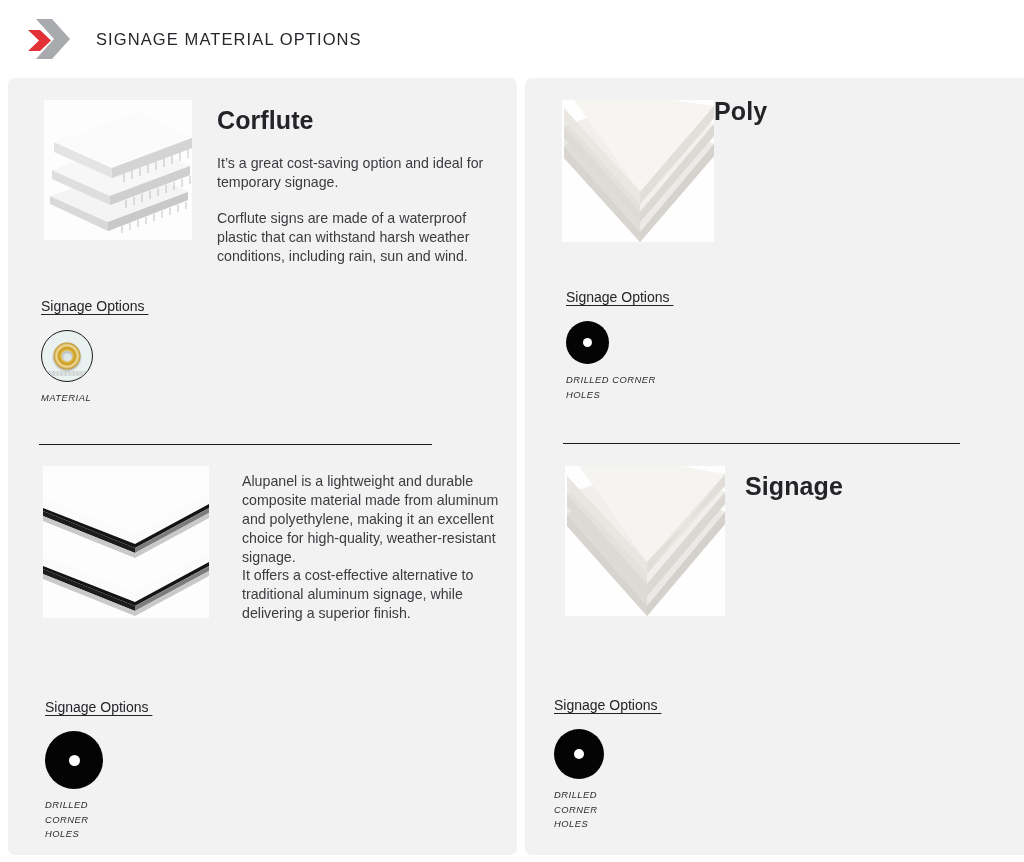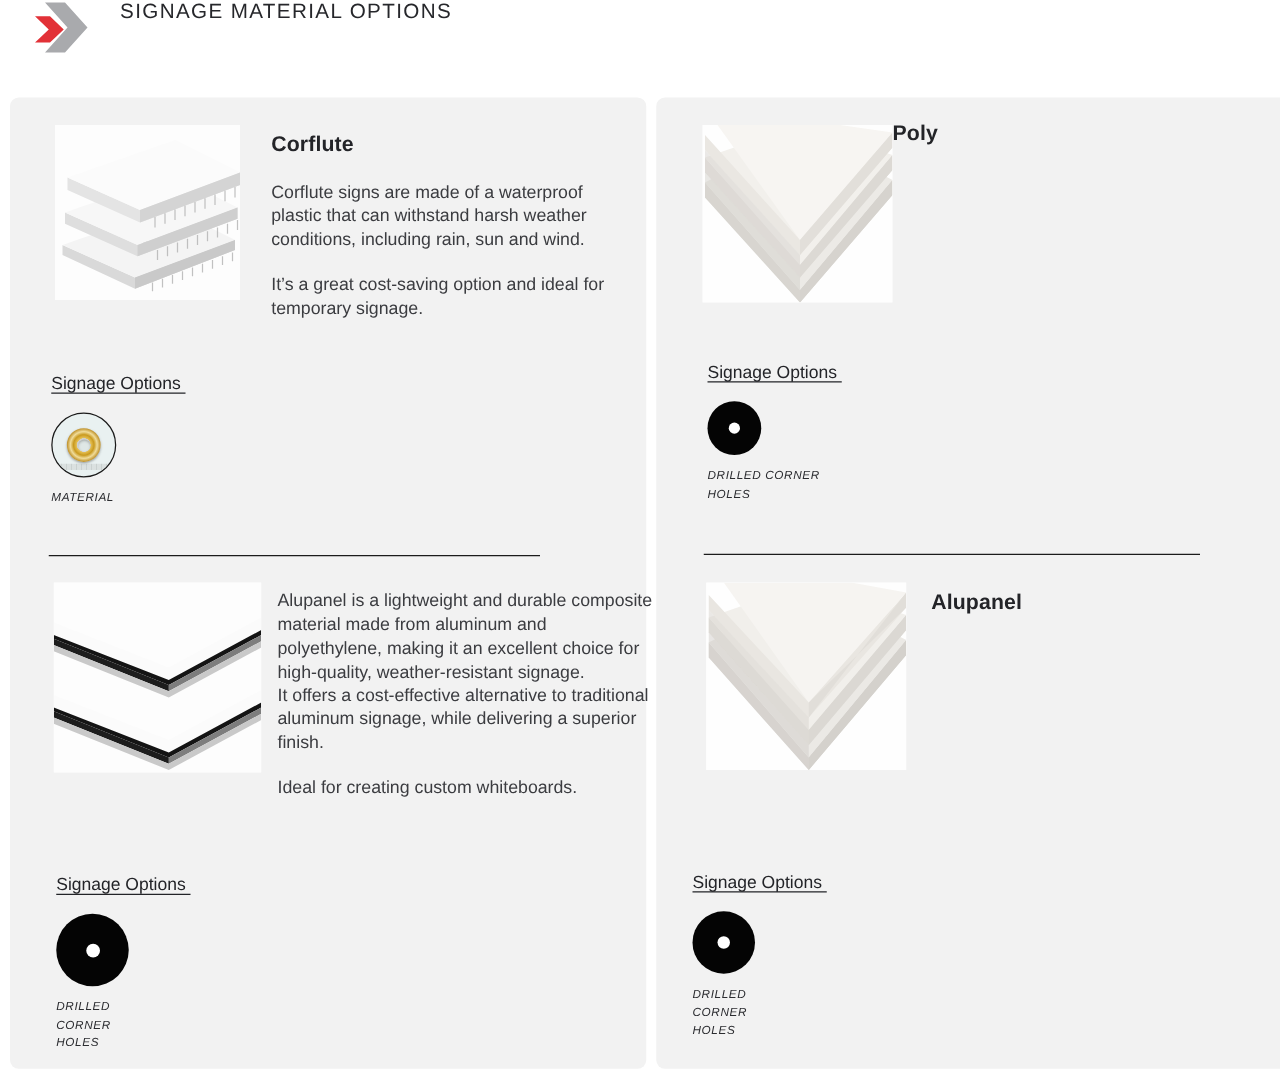--- a/index.html
+++ b/index.html
@@ -11,20 +11,21 @@
     overflow: hidden;
   }
 
   
   .header {
     position: absolute;
     left: 0; top: 0;
     width: 1024px; height: 78px;
     background: #ffffff;
     display: flex;
+    align-items: center;
   }
   .logo {
     position: relative;
     width: 48px; height: 44px;
     margin-left: 26px;
     flex: none;
   }
   .logo svg { display: block; }
   .header-title {
     margin-left: 22px;
@@ -50,21 +51,21 @@
   .material {
     position: absolute;
   }
   .mat-img {
     position: absolute;
     overflow: hidden;
     background: #ffffff;
   }
   .mat-body { position: absolute; }
   .mat-title {
-    font-size: 17px;
+    font-size: 25px;
     font-weight: bold;
     color: #232428;
     letter-spacing: .1px;
     margin-bottom: 19px;
   }
   .mat-desc {
     font-size: 14.2px;
     line-height: 1.33;
     color: #3b3c40;
   }
@@ -220,22 +221,22 @@
         <line x1="118" y1="111" x2="118" y2="118"></line>
         <line x1="126" y1="108" x2="126" y2="115"></line>
         <line x1="134" y1="105" x2="134" y2="112"></line>
         <line x1="142" y1="102" x2="142" y2="109"></line>
       </g>
     </svg>
   </div>
   <div class="mat-body" style="left:173px; top:6px; width:280px;">
     <div class="mat-title">Corflute</div>
     <div class="mat-desc">
+      <p>It’s a great cost-saving option and ideal for temporary signage.</p>
       <p>Corflute signs are made of a waterproof plastic that can withstand harsh weather conditions, including rain, sun and wind.</p>
-      <p>It’s a great cost-saving option and ideal for temporary signage.</p>
     </div>
   </div>
 </div>
 
 <div class="sig-block" style="left:41px; top:298px;">
   <div class="sig-label">Signage Options </div>
   <div>
     <div class="eyelet-icon">
       <div class="strip"></div>
       <div class="ring"></div>
@@ -263,23 +264,22 @@
         <polygon points="0,100 92,136 166,96 166,86 92,126 0,90" fill="#fbfbfb"></polygon>
         <polygon points="0,103 92,140 166,100 166,96 92,136 0,100" fill="#141414"></polygon>
         <polygon points="92,140 166,100 166,105 92,145" fill="#7d7d7d"></polygon>
         <polygon points="0,103 92,140 92,145 0,108" fill="#1d1d1d"></polygon>
         <polygon points="0,108 92,145 166,105 166,110 92,150 0,113" fill="#c9c9c9"></polygon>
       </g>
     </svg>
   </div>
   <div class="mat-body" style="left:179px; top:6px; width:300px;">
     <div class="mat-desc">
-      <p style="white-space:pre-line;">Alupanel is a lightweight and durable composite material made from aluminum and polyethylene, making it an excellent choice for high-quality, weather-resistant signage.
+      <p style="white-space:pre-line;margin-left:20px;">Alupanel is a lightweight and durable composite material made from aluminum and polyethylene, making it an excellent choice for high-quality, weather-resistant signage.
 It offers a cost-effective alternative to traditional aluminum signage, while delivering a superior finish.</p>
-      <p>Ideal for creating custom whiteboards.</p>
     </div>
   </div>
 </div>
 
 <div class="sig-block" style="left:45px; top:699px;">
   <div class="sig-label">Signage Options </div>
   <div>
     <div class="hole-icon" style="width:58px;height:58px;">
       <i style="width:11px;height:11px;"></i>
     </div>
@@ -342,21 +342,21 @@
       <polygon points="82,118 160,26 160,38 82,130" fill="#dbd8d3"></polygon>
 
       <polygon points="2,10 82,96 160,8 160,20 82,108 2,22" fill="#e9e6e1"></polygon>
       <polygon points="14,0 82,96 160,8 116,0" fill="#f6f4f1"></polygon>
       <polygon points="82,96 160,20 160,8 82,108" fill="#e1ded9"></polygon>
       <polygon points="2,22 82,108 82,130 2,40" fill="#d8d5d0" opacity=".55"></polygon>
       <polygon points="2,40 82,130 82,150 2,60" fill="#d1cec9" opacity=".5"></polygon>
     </svg>
   </div>
   <div class="mat-body" style="left:180px; top:6px; width:230px;">
-    <div class="mat-title">Alupanel</div>
+    <div class="mat-title">Signage</div>
   </div>
 </div>
 
 <div class="sig-block" style="left:554px; top:697px;">
   <div class="sig-label">Signage Options </div>
   <div>
     <div class="hole-icon" style="width:50px;height:50px;">
       <i style="width:10px;height:10px;"></i>
     </div>
     <div class="opt-caption">DRILLED

